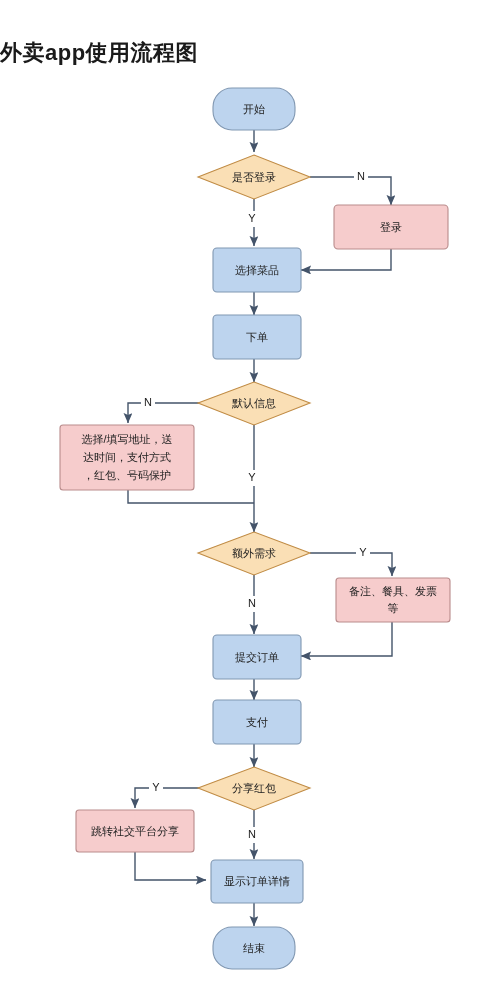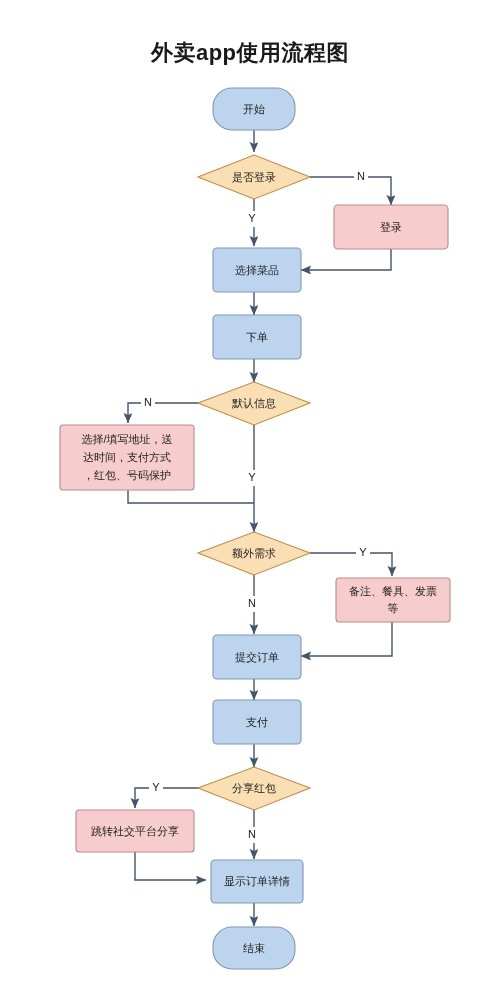--- a/index.html
+++ b/index.html
@@ -12,21 +12,21 @@
     height: 1005px;
     overflow: hidden;
     font-family: "Liberation Sans", "DejaVu Sans", sans-serif;
     position: relative;
   }
   #chart-title {
     position: absolute;
     top: 38px;
     left: 0;
     width: 500px;
-    text-align: center;
+    text-align: left;
     font-size: 22px;
     font-weight: bold;
     color: #1a1a1a;
     letter-spacing: 0.5px;
   }
   #flow-svg {
     position: absolute;
     top: 0;
     left: 0;
   }

